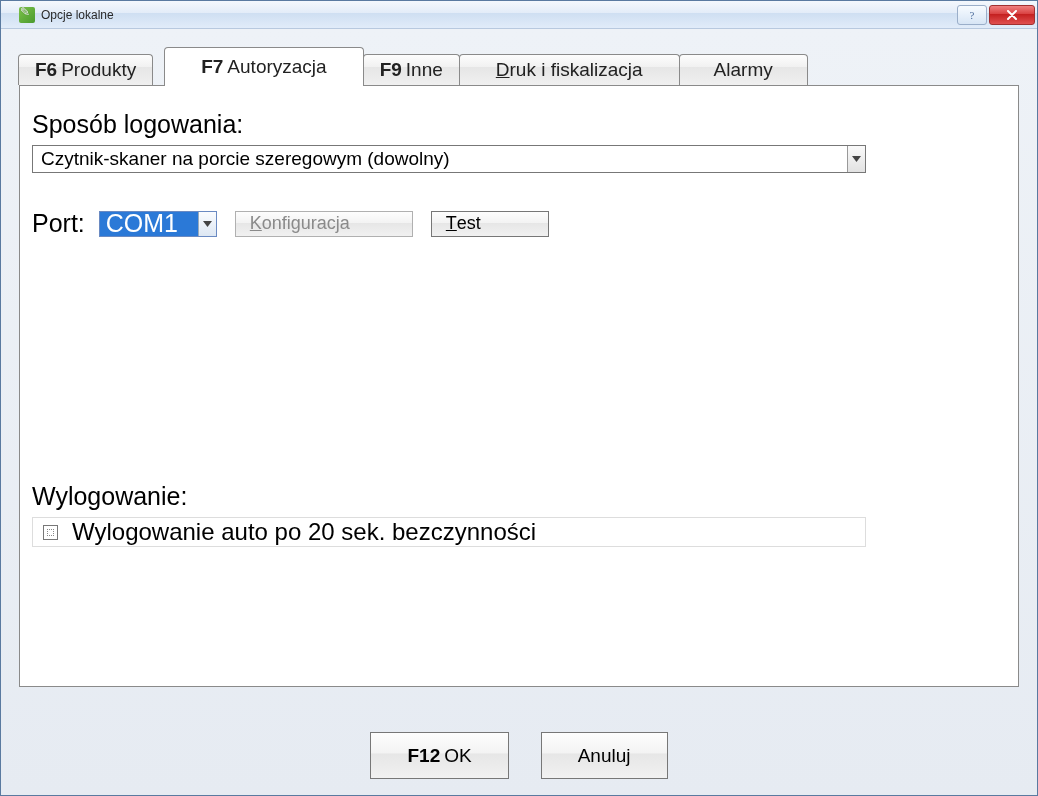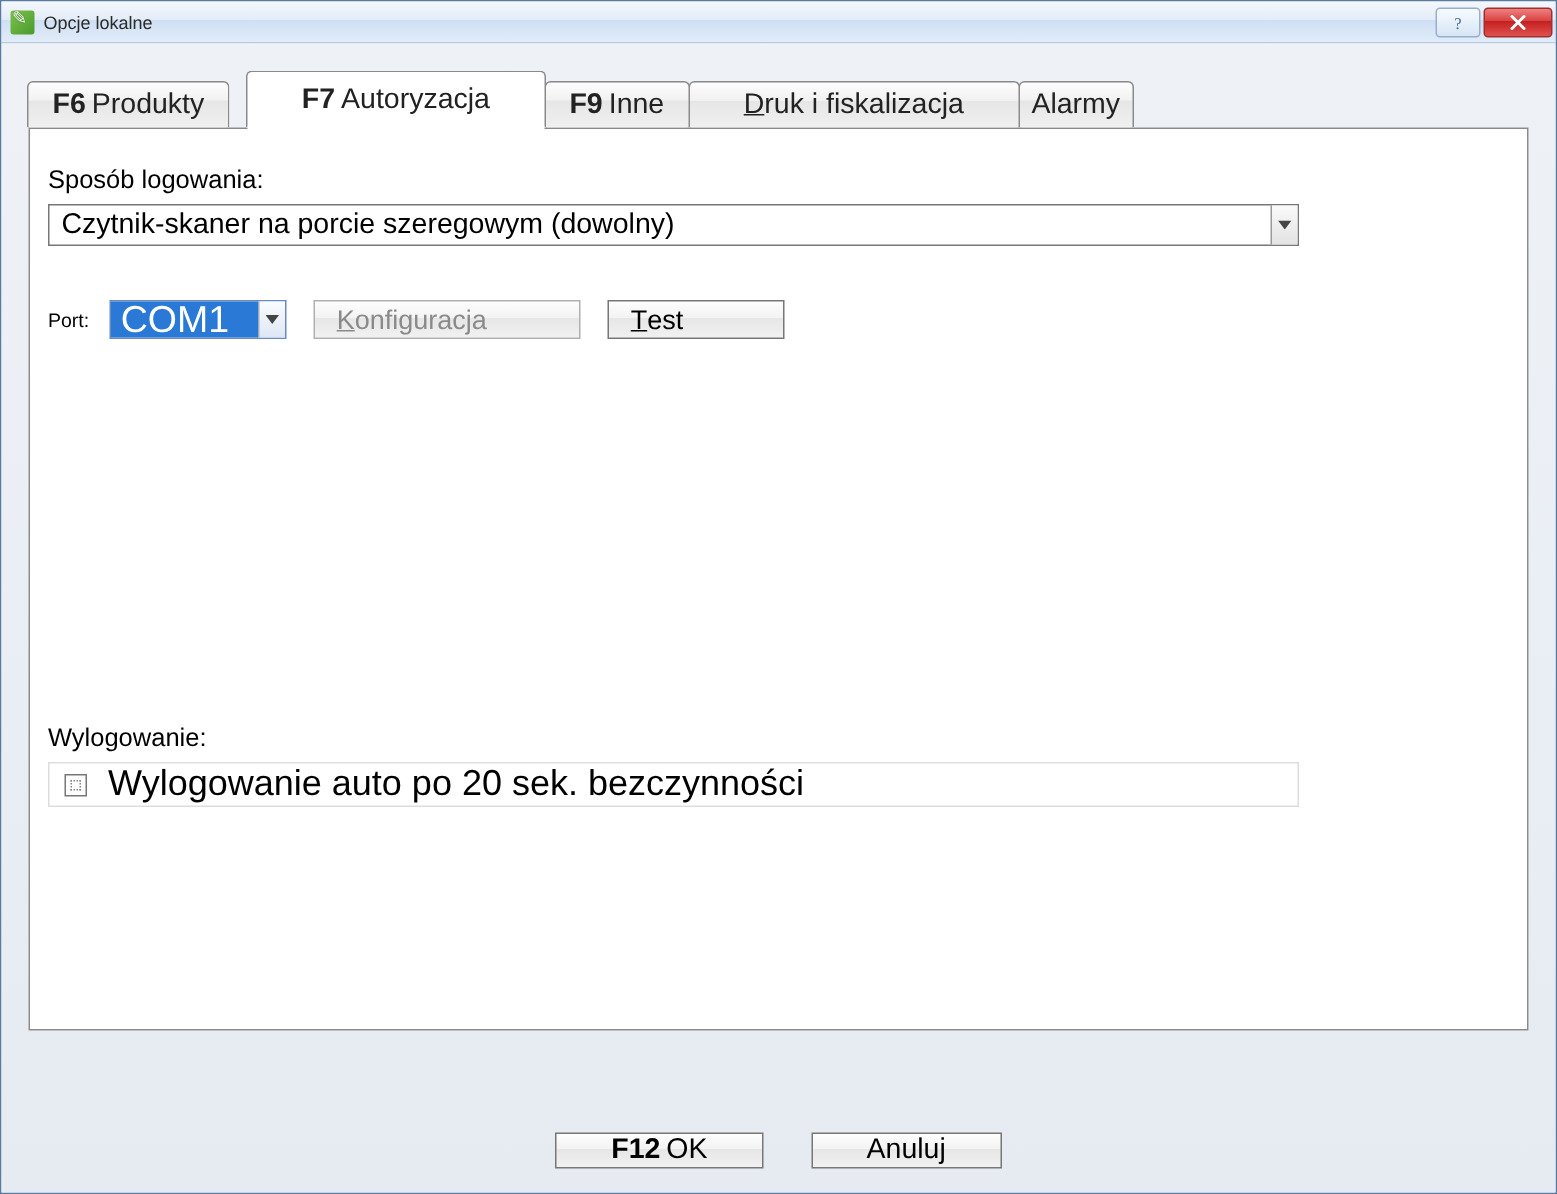--- a/index.html
+++ b/index.html
@@ -2,21 +2,21 @@
 <html><head>
 <meta charset="utf-8">
 <style>
   html,body{margin:0;padding:0;font-family:Tahoma,Arial,sans-serif;font-size:13px;color:#000;
     background:#e8e8e8;}
   .window{width:1038px;height:796px;box-sizing:border-box;border:1px solid #5a7aa0;
     background:#fff;position:relative;}
   
   .titlebar{height:28px;box-sizing:border-box;
     background:linear-gradient(to bottom,#f4f8fd 0%,#e3ecf8 45%,#cfdff2 46%,#e1ecf9 100%);
-    border-bottom:1px solid #b8c9df;display:flex;align-items:center;padding:0 2px 0 6px;
+    border-bottom:1px solid #b8c9df;display:flex;align-items:center;padding:0 2px 0 18px;
     font-size:12px;color:#2a2a2a;}
   .titlebar .app-icon{width:16px;height:16px;margin-right:6px;display:inline-block;
     background:linear-gradient(135deg,#7cc24a,#4a9a2e);border-radius:2px;position:relative;}
   .titlebar .app-icon::after{content:"✎";position:absolute;top:-2px;left:1px;font-size:12px;
     color:#fff;text-shadow:0 0 1px #2a5a1a;}
   .titlebar .title{flex:1;}
   .titlebar .sysbtns{display:flex;gap:2px;align-items:center;}
   .sysbtn{width:28px;height:18px;border-radius:3px;display:flex;align-items:center;
     justify-content:center;border:1px solid #9aaec9;
     background:linear-gradient(to bottom,#f7fbff,#d7e5f5);color:#456;}
@@ -39,32 +39,32 @@
     padding:0 16px;display:flex;align-items:center;font-size:19px;color:#222;
     margin-right:-1px;cursor:default;white-space:nowrap;}
   .tab.active{height:38px;background:#fff;border-color:#8a8a8a;position:relative;z-index:3;
     padding:0 36px;margin-left:12px;}
   .tab.active::after{content:"";position:absolute;left:0;right:0;bottom:-1px;height:2px;
     background:#fff;}
   .tab b{font-weight:bold;margin-right:4px;}
   .tab .m{text-decoration:underline;}
   .tabpage{position:relative;height:602px;border:1px solid #8a8a8a;background:#fff;
     box-sizing:border-box;padding:24px 12px 12px 12px;z-index:1;}
-  .lbl{font-size:17px;color:#000;margin-bottom:6px;}
+  .lbl{font-size:25px;color:#000;margin-bottom:6px;}
   
   .bigcombo{width:834px;height:28px;border:1px solid #777;box-sizing:border-box;
     display:flex;align-items:center;padding:0 0 0 8px;font-size:19px;background:#fff;
     position:relative;}
   .bigcombo .dd{position:absolute;right:0;top:0;bottom:0;width:17px;border-left:1px solid #999;
     background:linear-gradient(to bottom,#fafafa,#e2e2e2);display:flex;align-items:center;
     justify-content:center;}
   .dd svg,.smallcombo .dd2 svg{display:block;}
   
   .row{display:flex;align-items:center;gap:18px;margin-top:36px;}
-  .row .plabel{font-size:13px;margin-right:-4px;}
+  .row .plabel{font-size:25px;margin-right:-4px;}
   .smallcombo{width:118px;height:26px;border:1px solid #6a8ac2;box-sizing:border-box;
     display:flex;align-items:stretch;background:#fff;font-size:25px;position:relative;}
   .smallcombo .val{flex:1;background:#2b79d7;color:#fff;padding:0 6px;display:flex;
     align-items:center;}
   .smallcombo .dd2{width:17px;border-left:1px solid #9ab;display:flex;align-items:center;
     justify-content:center;background:linear-gradient(to bottom,#fafcff,#dde7f3);}
   .btn{height:26px;border:1px solid #777;box-sizing:border-box;padding:0 14px;font-size:18px;
     background:linear-gradient(to bottom,#fdfdfd 0%,#f3f3f3 45%,#e6e6e6 46%,#f1f1f1 100%);
     display:flex;align-items:center;cursor:default;}
   .btn.disabled{color:#8a8a8a;border-color:#b0b0b0;}
@@ -74,21 +74,21 @@
   
   .logout{position:absolute;left:12px;right:12px;top:396px;}
   .chkrow{width:834px;border:1px solid #ddd;background:#fff;box-sizing:border-box;
     height:30px;display:flex;align-items:center;padding:0 10px;gap:14px;font-size:24px;}
   .chk{width:13px;height:13px;border:1px solid #777;background:#fff;display:inline-block;
     position:relative;}
   .chk::after{content:"";position:absolute;inset:3px;border:1px dotted #888;}
   
   .footer{position:absolute;left:0;right:0;bottom:16px;display:flex;justify-content:center;
     gap:32px;}
-  .dlgbtn{min-width:120px;height:24px;border:1px solid #777;box-sizing:border-box;
+  .dlgbtn{min-width:120px;height:47px;border:1px solid #777;box-sizing:border-box;
     background:linear-gradient(to bottom,#fdfdfd 0%,#f3f3f3 45%,#e6e6e6 46%,#f1f1f1 100%);
     display:flex;align-items:center;justify-content:center;font-size:19px;padding:0 36px;
     cursor:default;text-align:right;}
   .dlgbtn b{font-weight:bold;margin-right:4px;}
 </style>
 </head>
 <body>
 
 <div class="window">
 
@@ -122,21 +122,21 @@
           <span>Autoryzacja</span>
         </div>
         <div class="tab">
           <b>F9</b>
           <span>Inne</span>
         </div>
         <div class="tab" style="padding:0 36px;">
           <span class="m">D</span>
             <span>ruk i fiskalizacja</span>
         </div>
-        <div class="tab" style="padding:0 8px;">
+        <div class="tab" style="padding:0 34px;">
           <span>Alarmy</span>
         </div>
       </div>
 
       <div class="tabpage">
 
         <div class="lbl">Sposób logowania:</div>
         <div class="bigcombo">
           <span>Czytnik-skaner na porcie szeregowym (dowolny)</span>
           <div class="dd">

